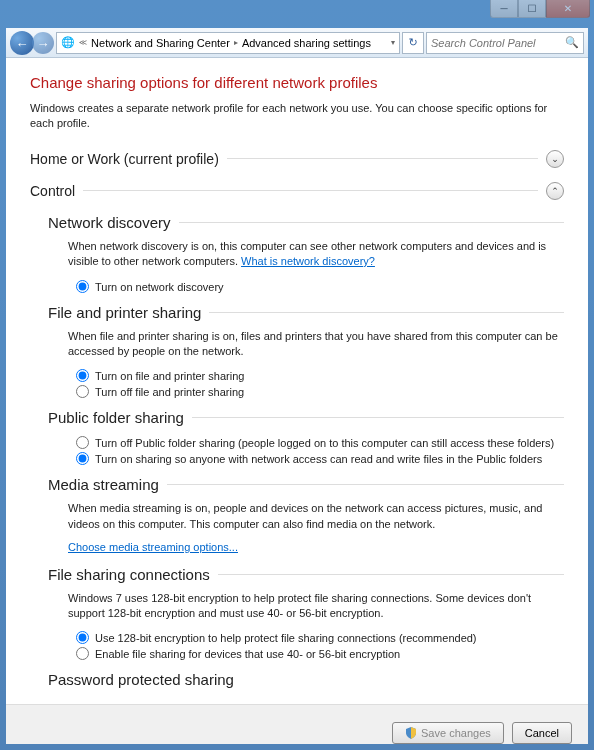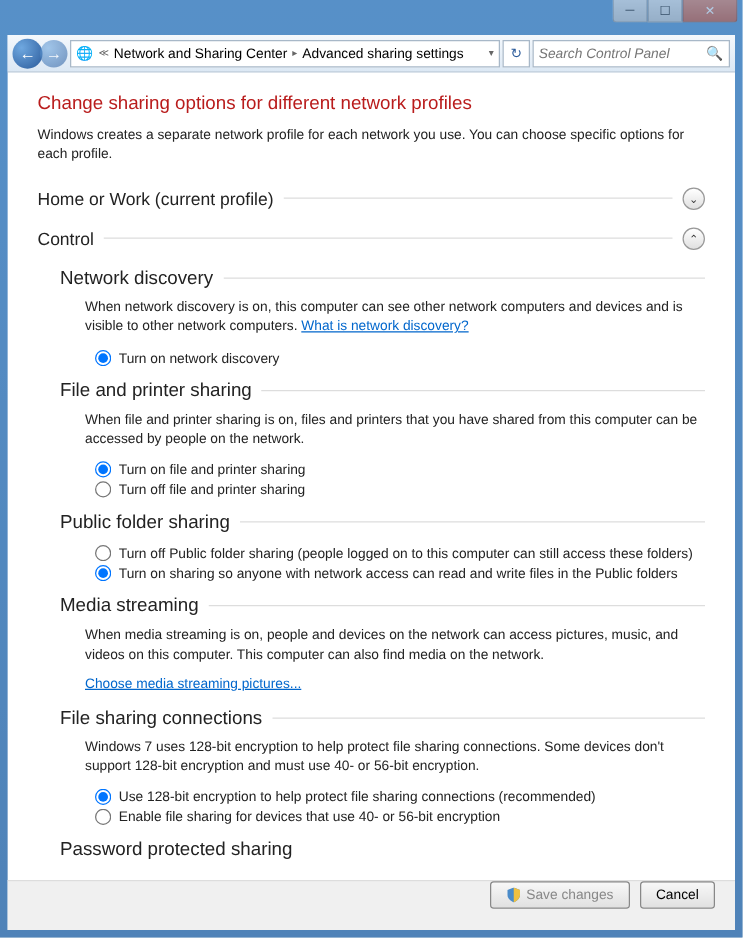--- a/index.html
+++ b/index.html
@@ -33,21 +33,21 @@
 .section { margin-left: 18px; margin-top: 10px; }
 .sec-title-row { display: flex; align-items: center; margin-bottom: 8px; }
 .sec-title { font-size: 15px; }
 .sec-line { flex: 1; border-bottom: 1px solid #ddd; margin-left: 8px; }
 .sec-body { margin-left: 20px; }
 .desc { font-size: 11px; line-height: 1.4; margin-bottom: 8px; }
 .link { color: #0066cc; text-decoration: underline; cursor: pointer; }
 .radio-group { margin-left: 8px; }
 .radio-row { display: flex; align-items: flex-end; gap: 6px; padding: 1px 0; font-size: 11px; }
 .radio-row input { margin-top: 1px; }
-.footer { height: 40px; border-top: 1px solid #ddd; background: #f0f0f0; display: flex; align-items: flex-start; justify-content: flex-end; padding: 0 16px; gap: 8px; }
+.footer { height: 40px; border-top: 1px solid #ddd; background: #f0f0f0; display: flex; align-items: flex-end; justify-content: flex-end; padding: 0 16px; gap: 8px; }
 .btn { height: 22px; padding: 0 12px; border: 1px solid #888; background: linear-gradient(to bottom, #f8f8f8, #e0e0e0); font-size: 11px; border-radius: 3px; display: flex; align-items: center; gap: 4px; }
 .btn.disabled { color: #888; }
 .shield { width: 12px; height: 12px; display: inline-block; }
 </style>
 </head>
 <body>
 
 <div class="window">
   <div class="titlebar">
     <div class="win-btns">
@@ -149,21 +149,21 @@
         </div>
       </div>
 
       <div class="section">
         <div class="sec-title-row">
             <span class="sec-title">Media streaming</span>
             <div class="sec-line"></div>
           </div>
         <div class="sec-body">
           <div class="desc">When media streaming is on, people and devices on the network can access pictures, music, and videos on this computer. This computer can also find media on the network.</div>
-          <div class="desc"><span class="link">Choose media streaming pictures...</span></div>
+          <div class="desc"><span class="link">Choose media streaming options...</span></div>
         </div>
       </div>
 
       <div class="section">
         <div class="sec-title-row">
             <span class="sec-title">File sharing connections</span>
             <div class="sec-line"></div>
           </div>
         <div class="sec-body">
           <div class="desc">Windows 7 uses 128-bit encryption to help protect file sharing connections. Some devices don't support 128-bit encryption and must use 40- or 56-bit encryption.</div>

